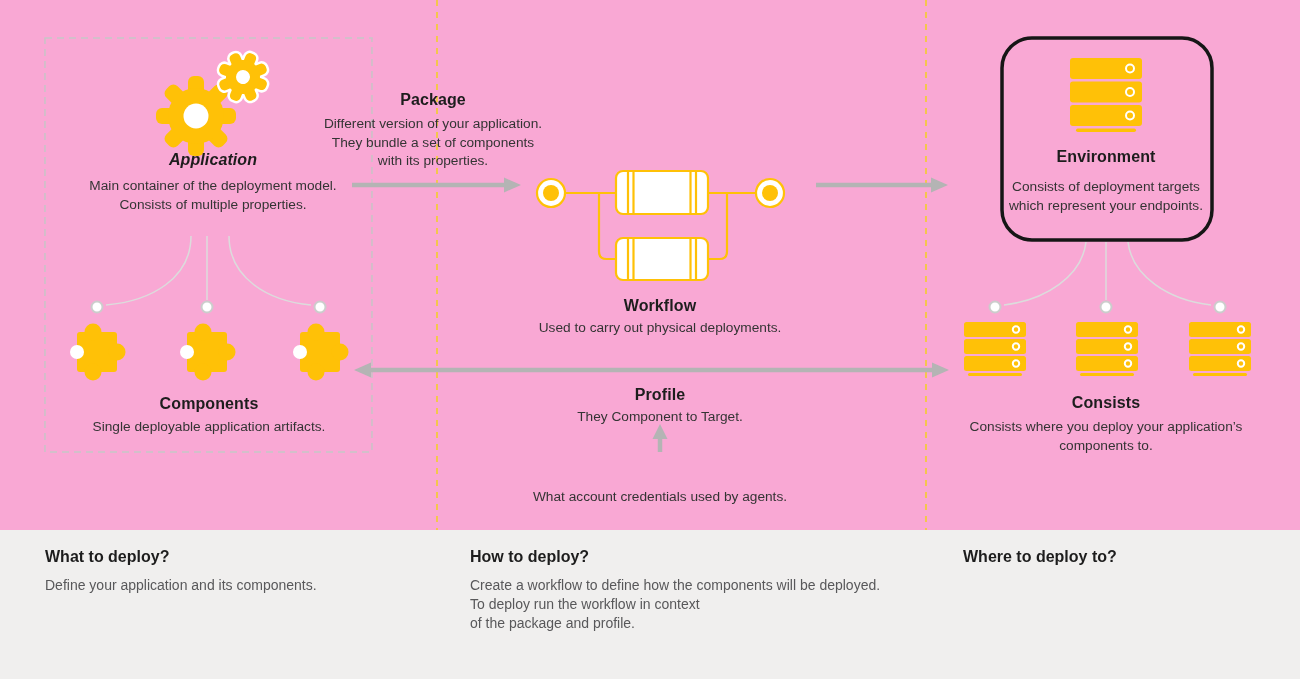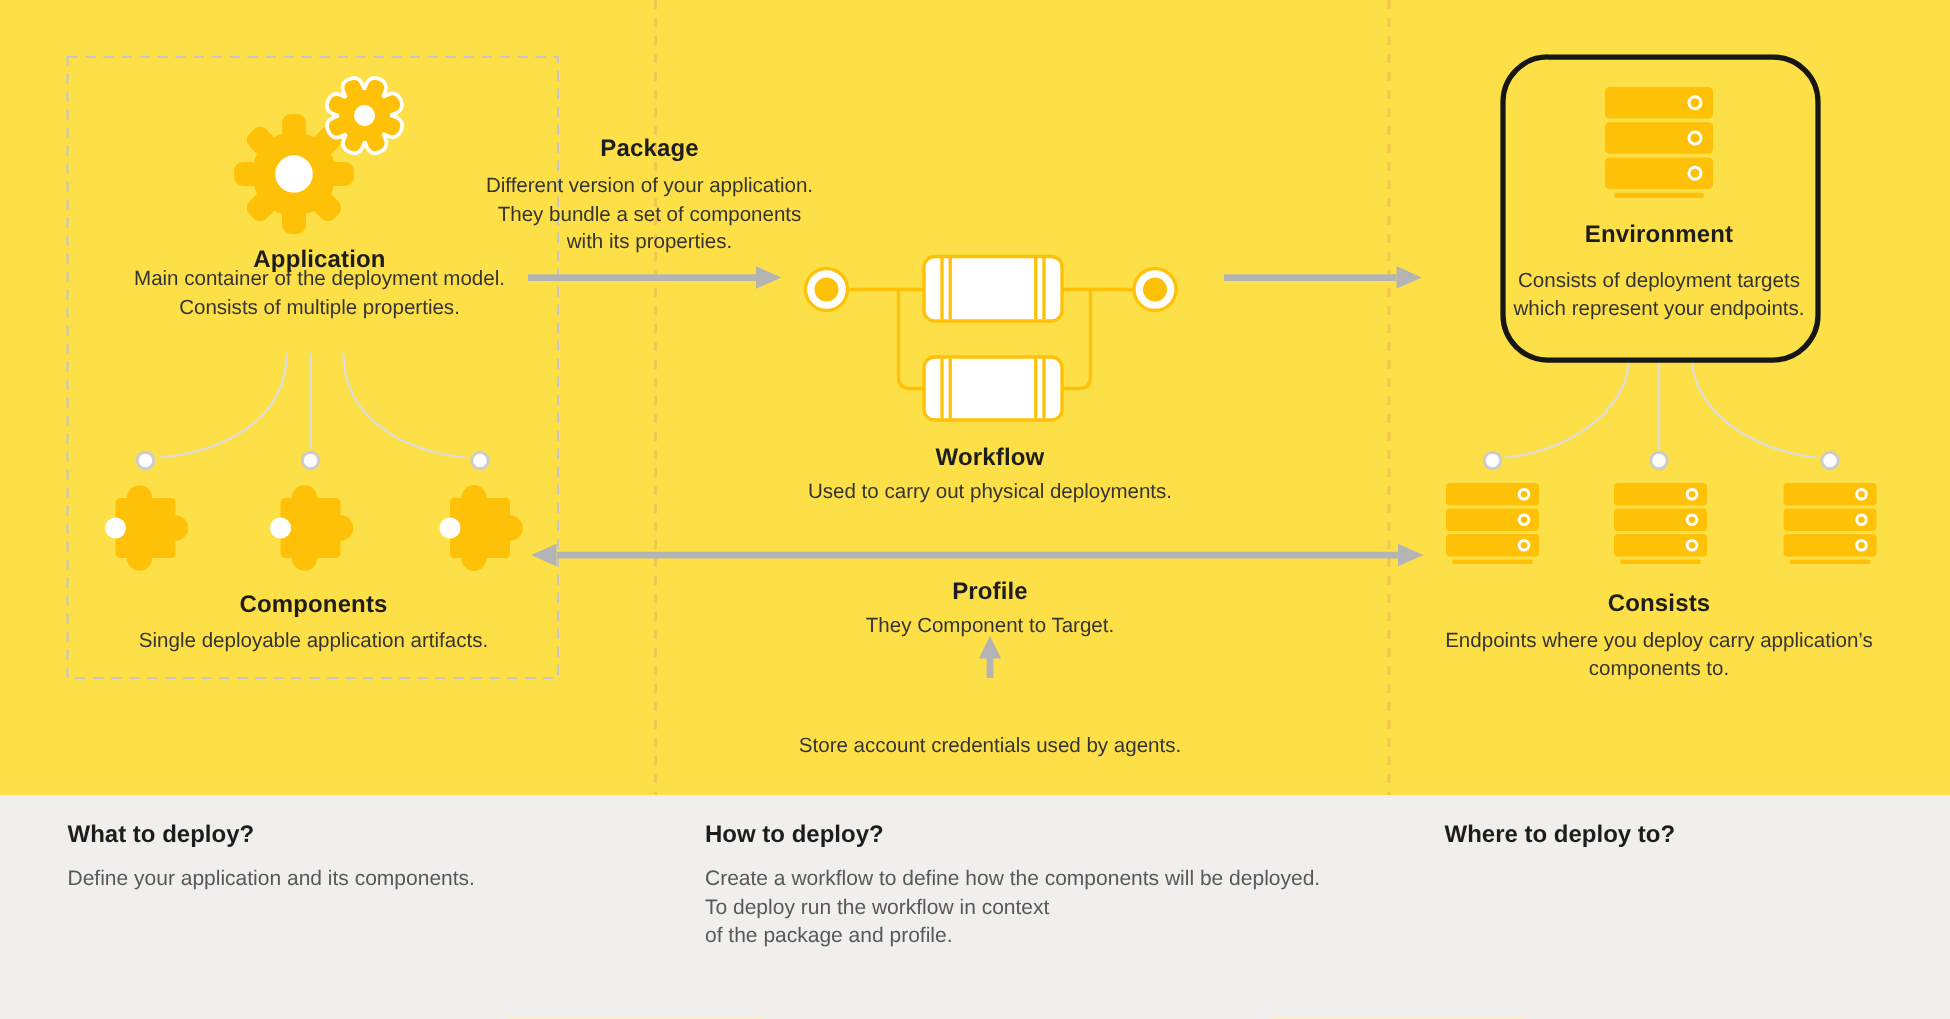--- a/index.html
+++ b/index.html
@@ -1,17 +1,17 @@
 <!DOCTYPE html>
 <html><head>
 <meta charset="utf-8">
 <style>
   html,body{margin:0;padding:0;background:#fff;}
   .stage{
-    position:relative;width:1300px;height:679px;overflow:hidden;background:#fde047;
+    position:relative;width:1300px;height:679px;overflow:hidden;background:#f9a8d4;
     font-family:"Liberation Sans","DejaVu Sans",sans-serif;
   }
   .layer{position:absolute;left:0;top:0;}
   .node-title{
     position:absolute;text-align:center;font-weight:700;font-size:16px;
     color:#1d1d1d;letter-spacing:.1px;
   }
   .node-desc{
     position:absolute;text-align:center;font-size:13.7px;color:#343434;
     line-height:18.5px;white-space:pre-line;
@@ -201,41 +201,41 @@
         <rect class="yfill" x="-27" y="51" width="54" height="3" rx="1.5"></rect>
       </g>
     </g>
   </svg>
 
   <div class="node-title" style="left:333px;top:91px;width:200px;">Package</div>
   <div class="node-desc" style="left:303px;top:115px;width:260px;text-align:center;">Different version of your application.
 They bundle a set of components
 with its properties.</div>
 
-  <div class="node-title" style="left:113px;top:165px;width:200px;">Application</div>
+  <div class="node-title" style="left:113px;top:151px;width:200px;font-style:italic;">Application</div>
   <div class="node-desc" style="left:53px;top:177px;width:320px;">Main container of the deployment model.
 Consists of multiple properties.</div>
 
   <div class="node-title" style="left:560px;top:297px;width:200px;">Workflow</div>
   <div class="node-desc" style="left:510px;top:319px;width:300px;">Used to carry out physical deployments.</div>
 
   <div class="node-title" style="left:1006px;top:148px;width:200px;">Environment</div>
   <div class="node-desc" style="left:976px;top:178px;width:260px;">Consists of deployment targets
 which represent your endpoints.</div>
 
   <div class="node-title" style="left:109px;top:395px;width:200px;">Components</div>
   <div class="node-desc" style="left:59px;top:418px;width:300px;">Single deployable application artifacts.</div>
 
   <div class="node-title" style="left:560px;top:386px;width:200px;">Profile</div>
   <div class="node-desc" style="left:535px;top:408px;width:250px;">They Component to Target.</div>
 
-  <div class="node-desc" style="left:510px;top:488px;width:300px;">Store account credentials used by agents.</div>
+  <div class="node-desc" style="left:510px;top:488px;width:300px;">What account credentials used by agents.</div>
 
   <div class="node-title" style="left:1006px;top:394px;width:200px;">Consists</div>
-  <div class="node-desc" style="left:946px;top:418px;width:320px;">Endpoints where you deploy carry application’s
+  <div class="node-desc" style="left:946px;top:418px;width:320px;">Consists where you deploy your application’s
 components to.</div>
 
   <div class="footer-band"></div>
 
   <div class="footer-col" style="left:470px;width:560px;">
     <div class="footer-q">How to deploy?</div>
     <div class="footer-a">Create a workflow to define how the components will be deployed.
 To deploy run the workflow in context
 of the package and profile.</div>
   </div>

